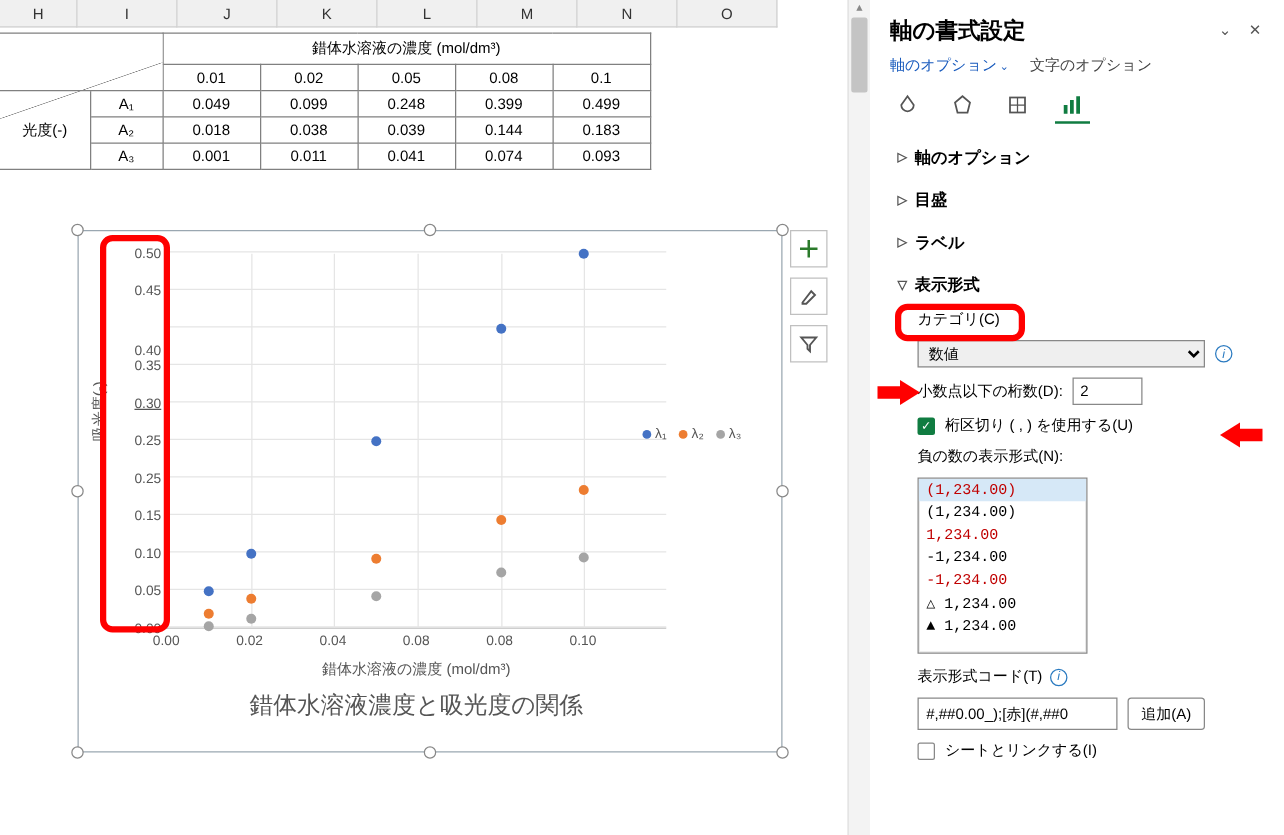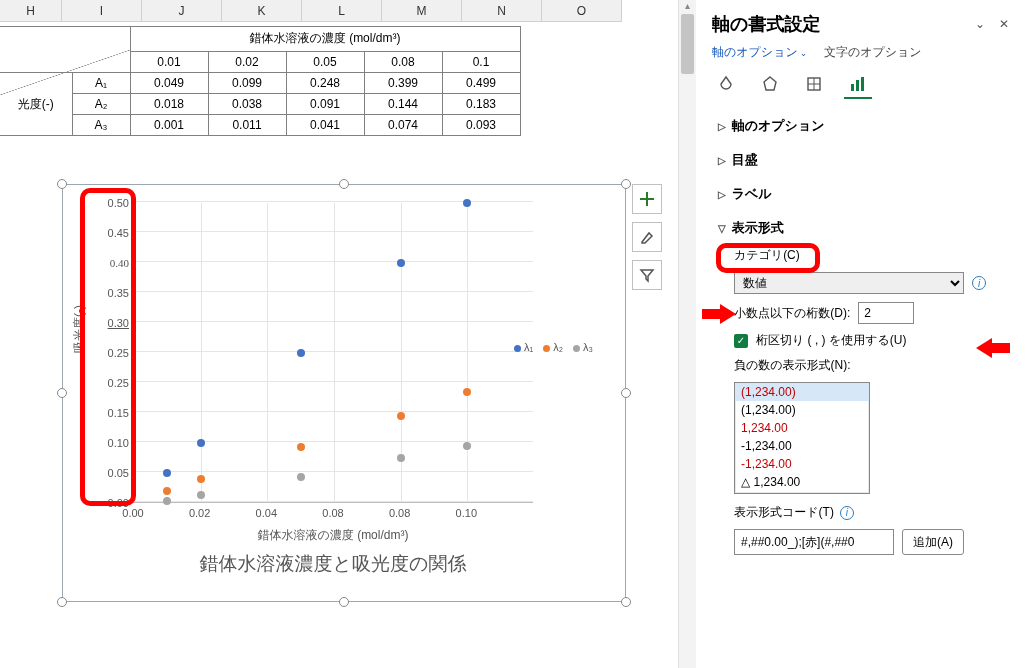--- a/index.html
+++ b/index.html
@@ -66,21 +66,21 @@
 .pane-icons .ico.active { color: #107c41; border-bottom: 2px solid #107c41; }
 .pane-body { padding: 2px 10px 0 18px; overflow: hidden; }
 .sect { padding: 8px 0 8px 4px; font-size: 13px; font-weight: 600; cursor: pointer; display: flex; align-items: center; gap: 6px; }
 .sect .chev { font-size: 10px; color: #555; }
 .form-row { padding: 4px 0 4px 20px; font-size: 12px; display: flex; align-items: center; gap: 8px; }
 .form-row label { flex: 0 0 auto; }
 select.category { width: 230px; height: 22px; border: 1px solid #888; font-size: 12px; padding: 0 4px; }
 input.decimals { width: 56px; height: 22px; border: 1px solid #888; text-align: left; padding: 0 5px; font-size: 12px; }
 .info-i { display: inline-flex; width: 14px; height: 14px; border: 1px solid #2a7ac0; color: #2a7ac0; border-radius: 50%; align-items: center; justify-content: center; font-size: 10px; font-style: italic; }
 .chk { width: 14px; height: 14px; background: #107c41; color: #fff; display: inline-flex; align-items: center; justify-content: center; font-size: 10px; border-radius: 2px; }
-.neg-list { margin: 4px 0 6px 20px; width: 136px; height: 112px; border: 1px solid #888; box-shadow: inset 0 0 0 1px #e8e8e8; overflow: hidden; font-size: 12px; }
+.neg-list { margin: 4px 0 6px 20px; width: 136px; height: 141px; border: 1px solid #888; box-shadow: inset 0 0 0 1px #e8e8e8; overflow: hidden; font-size: 12px; font-family: Liberation Mono, monospace; }
 .neg-list div { padding: 2px 6px; }
 .neg-list div.sel { background: #d6e8f7; }
 .neg-list div.red { color: #c00000; }
 .code-row { padding: 4px 0 4px 20px; display: flex; gap: 8px; align-items: center; }
 input.code { width: 160px; height: 26px; border: 1px solid #888; padding: 0 6px; font-size: 12px; }
 button.add { height: 26px; padding: 0 10px; border: 1px solid #888; background: #fff; border-radius: 3px; font-size: 12px; cursor: pointer; }
 .chk-empty { width: 14px; height: 14px; border: 1px solid #888; display: inline-block; border-radius: 2px; }
 
 .red-arrow { position: absolute; width: 34px; height: 20px; }
 .red-arrow::before { content: ""; position: absolute; left: 0; top: 5px; width: 18px; height: 10px; background: #ff0000; }
@@ -126,21 +126,21 @@
     <td>0.049</td>
         <td>0.099</td>
         <td>0.248</td>
         <td>0.399</td>
         <td>0.499</td>
   </tr>
   <tr>
     <td class="rowlabel">A₂</td>
     <td>0.018</td>
         <td>0.038</td>
-        <td>0.091</td>
+        <td>0.039</td>
         <td>0.144</td>
         <td>0.183</td>
   </tr>
   <tr>
     <td class="rowlabel">A₃</td>
     <td>0.001</td>
         <td>0.011</td>
         <td>0.041</td>
         <td>0.074</td>
         <td>0.093</td>
@@ -162,21 +162,21 @@
     <div class="y-title">吸光度(-)</div>
     <div class="y-axis-labels" id="y-axis-labels">
         <div class="y-lbl" style="bottom: 0px;">0.00</div>
         <div class="y-lbl" style="bottom: 30px;">0.05</div>
         <div class="y-lbl" style="bottom: 60px;">0.10</div>
         <div class="y-lbl" style="bottom: 90px;">0.15</div>
         <div class="y-lbl" style="bottom: 120px;">0.25</div>
         <div class="y-lbl" style="bottom: 150px;">0.25</div>
         <div class="y-lbl" style="bottom: 180px; text-decoration: underline;">0.30</div>
         <div class="y-lbl" style="bottom: 210px;">0.35</div>
-        <div class="y-lbl" style="bottom: 240px; font-family: Liberation Serif, serif;">0.40</div>
+        <div class="y-lbl" style="bottom: 222px;">0.40</div>
         <div class="y-lbl" style="bottom: 270px;">0.45</div>
         <div class="y-lbl" style="bottom: 300px;">0.50</div>
       </div>
     <div class="plot-area" id="plot-area">
         <div class="grid-h" style="bottom: 0px;"></div>
         <div class="grid-h" style="bottom: 30px;"></div>
         <div class="grid-h" style="bottom: 60px;"></div>
         <div class="grid-h" style="bottom: 90px;"></div>
         <div class="grid-h" style="bottom: 120px;"></div>
         <div class="grid-h" style="bottom: 150px;"></div>
@@ -333,19 +333,23 @@
         <div>▲ 1,234.00</div>
       </div>
     <div class="form-row" style="gap:6px;">
         <label>表示形式コード(T)</label>
         <span class="info-i">i</span>
       </div>
     <div class="code-row">
       <input class="code" value="#,##0.00_);[赤](#,##0" style="">
       <button class="add">追加(A)</button>
     </div>
+    <div class="form-row">
+      <span class="chk-empty"></span>
+      <label>シートとリンクする(I)</label>
+    </div>
   </div>
 </div>
 
 <div class="red-box" style="top:243px; left:716px; width:104px; height:30px;"></div>
 
 <div class="red-arrow" style="top:304px; left:702px;"></div>
 <div class="red-arrow left" style="top:338px; left:976px;"></div>
 
 </body></html>

